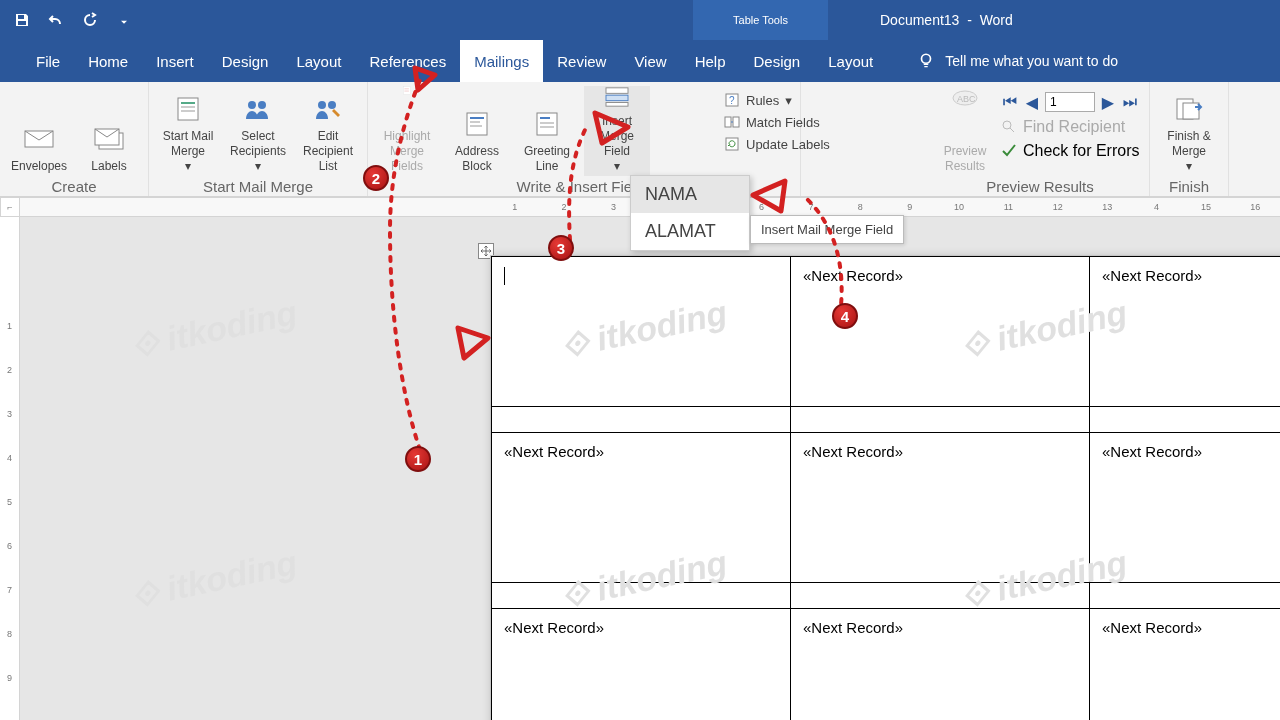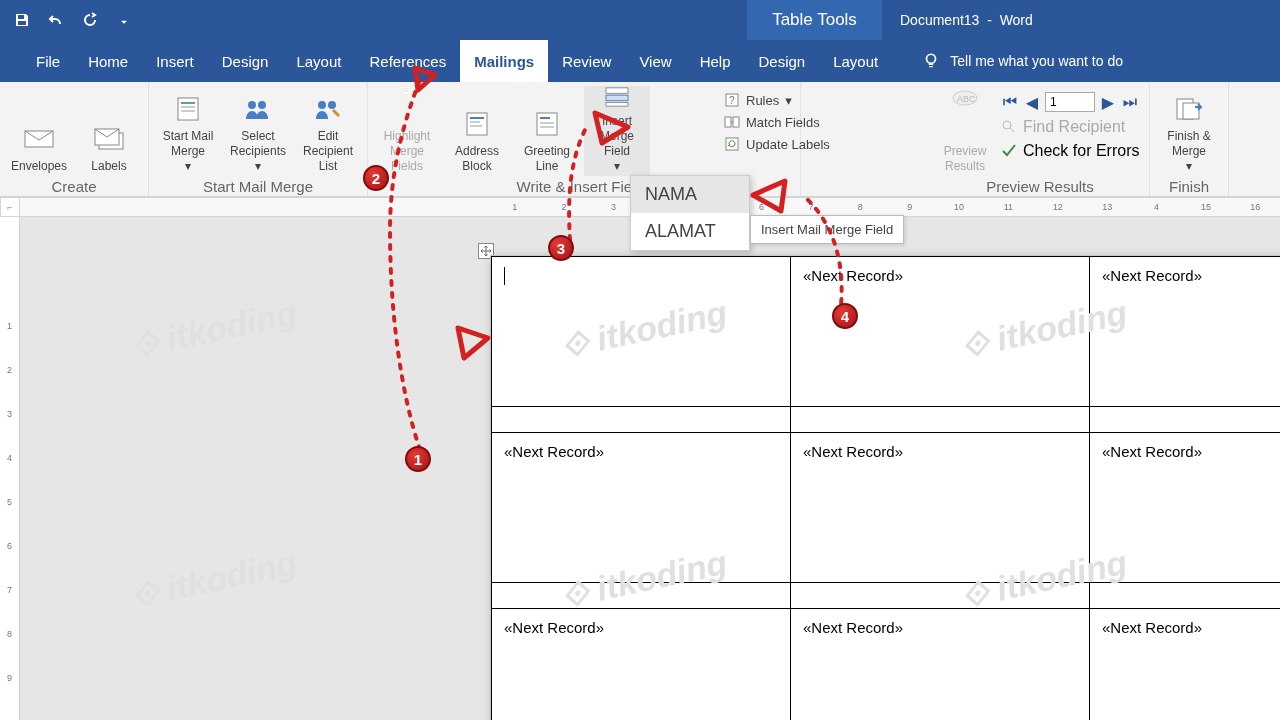--- a/index.html
+++ b/index.html
@@ -2,27 +2,27 @@
 <html><head>
 <meta charset="utf-8">
 <style>
 * { margin: 0; padding: 0; box-sizing: border-box; font-family: "Segoe UI", Arial, sans-serif; }
 body { background: #e6e6e6; width: 1280px; height: 720px; overflow: hidden; position: relative; }
 
 
 .titlebar { height: 40px; background: #2b579a; display: flex; align-items: center; color: #fff; font-size: 12px; }
 .qat { display: flex; align-items: center; gap: 18px; padding: 0 14px; }
 .qat .ic { width: 16px; height: 16px; display: inline-flex; align-items: center; justify-content: center; }
-.context-tab { position: absolute; left: 747px; top: 0; width: 135px; height: 40px; background: #3367b0; color: #fff; display: flex; align-items: center; justify-content: center; font-size: 17px; }
-.title-text { position: absolute; left: 900px; top: 0; height: 40px; display: flex; align-items: center; font-size: 14px; }
+.context-tab { position: absolute; left: 693px; top: 0; width: 135px; height: 40px; background: #3367b0; color: #fff; display: flex; align-items: center; justify-content: center; font-size: 11px; }
+.title-text { position: absolute; left: 880px; top: 0; height: 40px; display: flex; align-items: center; font-size: 14px; }
 
 
 .tabs { height: 42px; background: #2b579a; display: flex; align-items: center; color: #fff; font-size: 15px; padding-left: 22px; }
 .tab { padding: 0 14px; height: 42px; display: flex; align-items: center; cursor: pointer; }
-.tab.active { background: #fff; color: #2b579a; font-weight: bold; }
+.tab.active { background: #fff; color: #2b579a; }
 .tellme { display: flex; align-items: center; gap: 10px; margin-left: 30px; font-size: 14px; }
 
 
 .ribbon { background: #f3f3f3; border-bottom: 1px solid #d4d4d4; display: flex; height: 115px; }
 .group { border-right: 1px solid #e1e1e1; padding: 4px 6px 2px 6px; display: flex; flex-direction: column; justify-content: space-between; }
 .group-label { font-size: 15px; color: #666; text-align: center; padding-top: 2px; }
 .bigbtns { display: flex; gap: 4px; }
 .bigbtn { display: flex; flex-direction: column; align-items: center; justify-content: flex-end; width: 66px; height: 90px; font-size: 12px; color: #444; text-align: center; line-height: 1.25; cursor: pointer; padding-bottom: 2px; }
 .bigbtn.disabled { color: #aaa; gap: 28px; }
 .bigbtn .bic { width: 32px; height: 28px; margin-bottom: 6px; }

